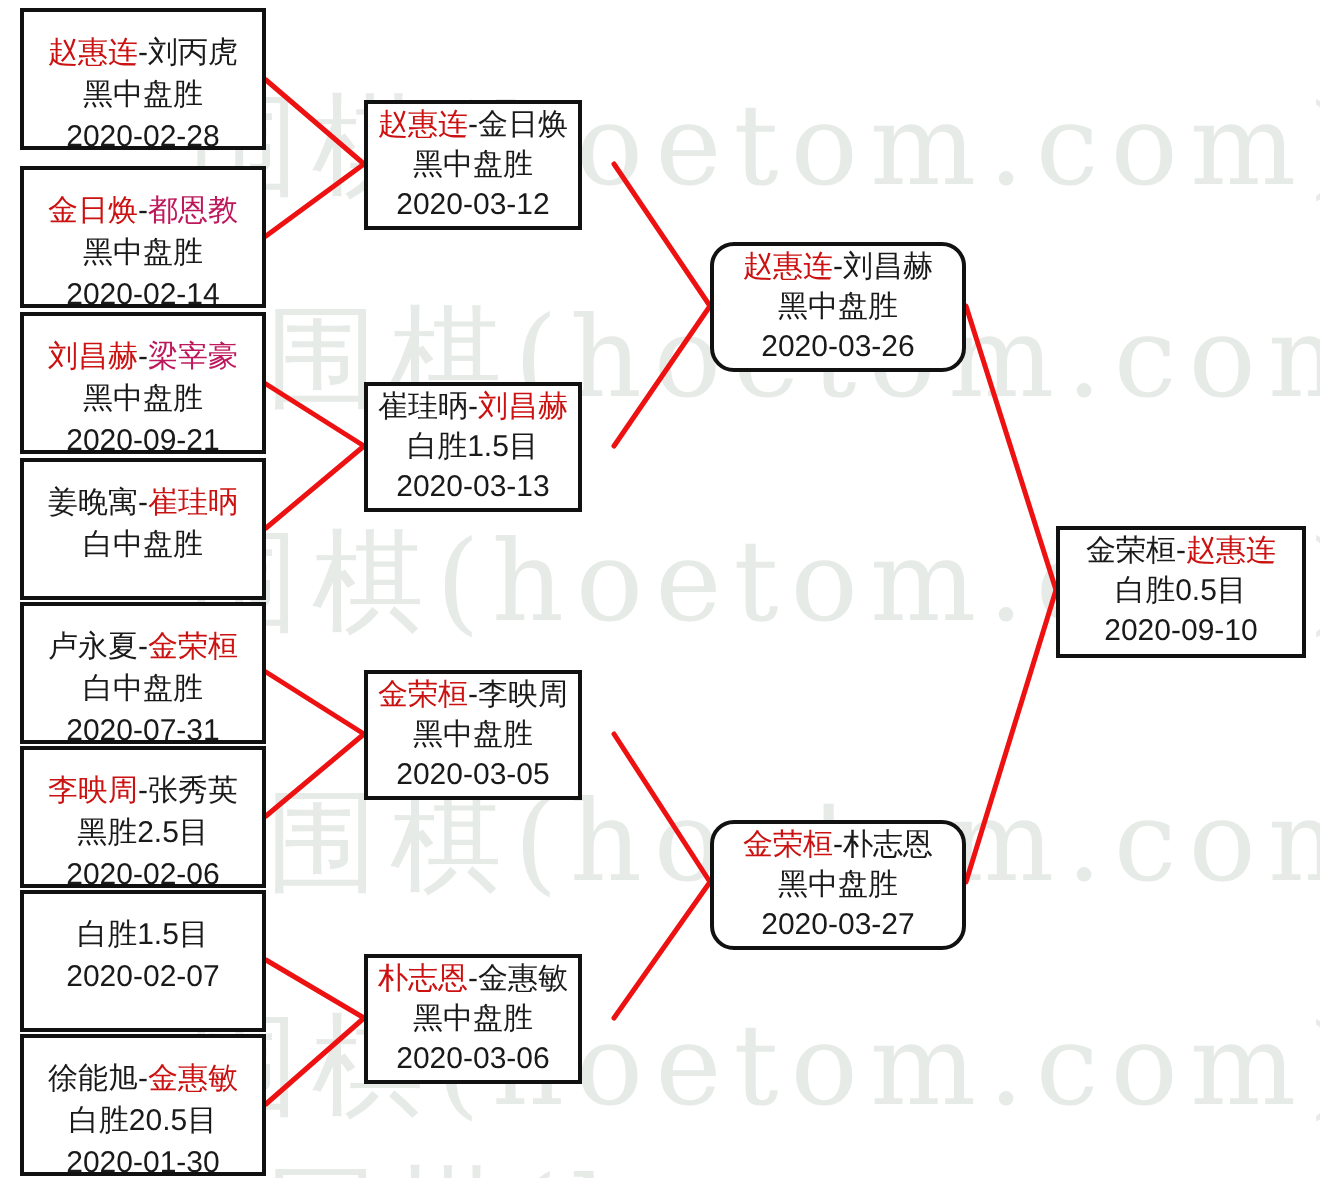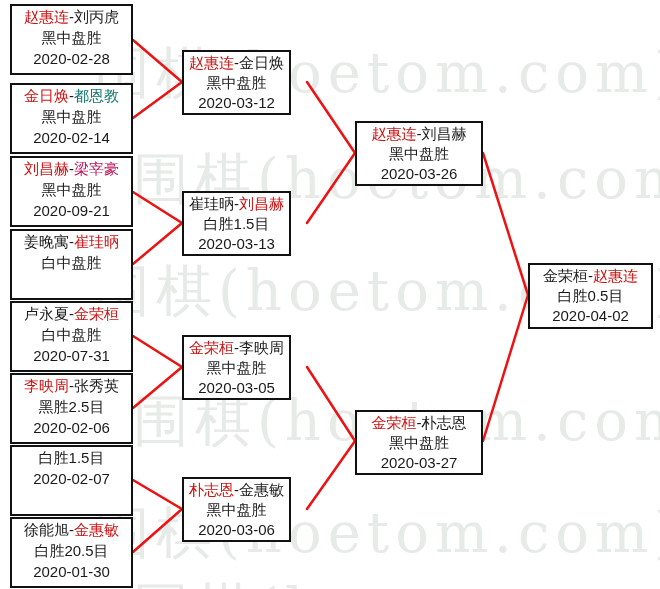--- a/index.html
+++ b/index.html
@@ -22,25 +22,25 @@
   .box{
     position:absolute;
     box-sizing:border-box;
     background:#ffffff;
     border:2px solid #111111;
     z-index:3;
     text-align:center;
     font-size:15px;
     line-height:21px;
     color:#1a1a1a;
-    padding-top:0;
+    padding-top:10px;
   }
   .c1{left:10px;width:123px;height:71px;}
   .c2{left:182px;width:109px;height:65px;padding-top:1px;line-height:20px;}
-  .c3{left:355px;width:128px;height:65px;padding-top:1px;line-height:20px;}
+  .c3{left:355px;width:128px;height:65px;padding-top:1px;line-height:20px;border-radius:12px;}
   .c4{left:528px;width:125px;height:66px;padding-top:1px;line-height:20px;}
   .ln{white-space:nowrap;}
 </style>
 </head>
 <body>
 
 <div class="watermark-line" style="left:94px;top:36px">围棋(hoetom.com)</div>
 <div class="watermark-line" style="left:133px;top:142px">围棋(hoetom.com)</div>
 <div class="watermark-line" style="left:94px;top:254px">围棋(hoetom.com)</div>
 <div class="watermark-line" style="left:133px;top:384px">围棋(hoetom.com)</div>
@@ -65,21 +65,21 @@
     <line x1="483" y1="441" x2="528" y2="295"></line>
   </g>
 </svg>
 
 <div class="box c1" style="top:4px">
   <div class="ln"><span style="color:#cc1111">赵惠连</span><span>-</span><span style="color:#1a1a1a">刘丙虎</span></div>
   <div class="ln">黑中盘胜</div>
   <div class="ln">2020-02-28</div>
 </div>
 <div class="box c1" style="top:83px">
-  <div class="ln"><span style="color:#cc1111">金日焕</span><span>-</span><span style="color:#0f766e">都恩教</span></div>
+  <div class="ln"><span style="color:#cc1111">金日焕</span><span>-</span><span style="color:#be185d">都恩教</span></div>
   <div class="ln">黑中盘胜</div>
   <div class="ln">2020-02-14</div>
 </div>
 <div class="box c1" style="top:156px">
   <div class="ln"><span style="color:#cc1111">刘昌赫</span><span>-</span><span style="color:#be185d">梁宰豪</span></div>
   <div class="ln">黑中盘胜</div>
   <div class="ln">2020-09-21</div>
 </div>
 <div class="box c1" style="top:229px">
   <div class="ln"><span style="color:#1a1a1a">姜晚寓</span><span>-</span><span style="color:#cc1111">崔珪昞</span></div>
@@ -133,14 +133,14 @@
 </div>
 <div class="box c3" style="top:410px">
   <div class="ln"><span style="color:#cc1111">金荣桓</span><span>-</span><span style="color:#1a1a1a">朴志恩</span></div>
   <div class="ln">黑中盘胜</div>
   <div class="ln">2020-03-27</div>
 </div>
 
 <div class="box c4" style="top:263px">
   <div class="ln"><span style="color:#1a1a1a">金荣桓</span><span>-</span><span style="color:#cc1111">赵惠连</span></div>
   <div class="ln">白胜0.5目</div>
-  <div class="ln">2020-04-02</div>
+  <div class="ln">2020-09-10</div>
 </div>
 
 </body></html>

